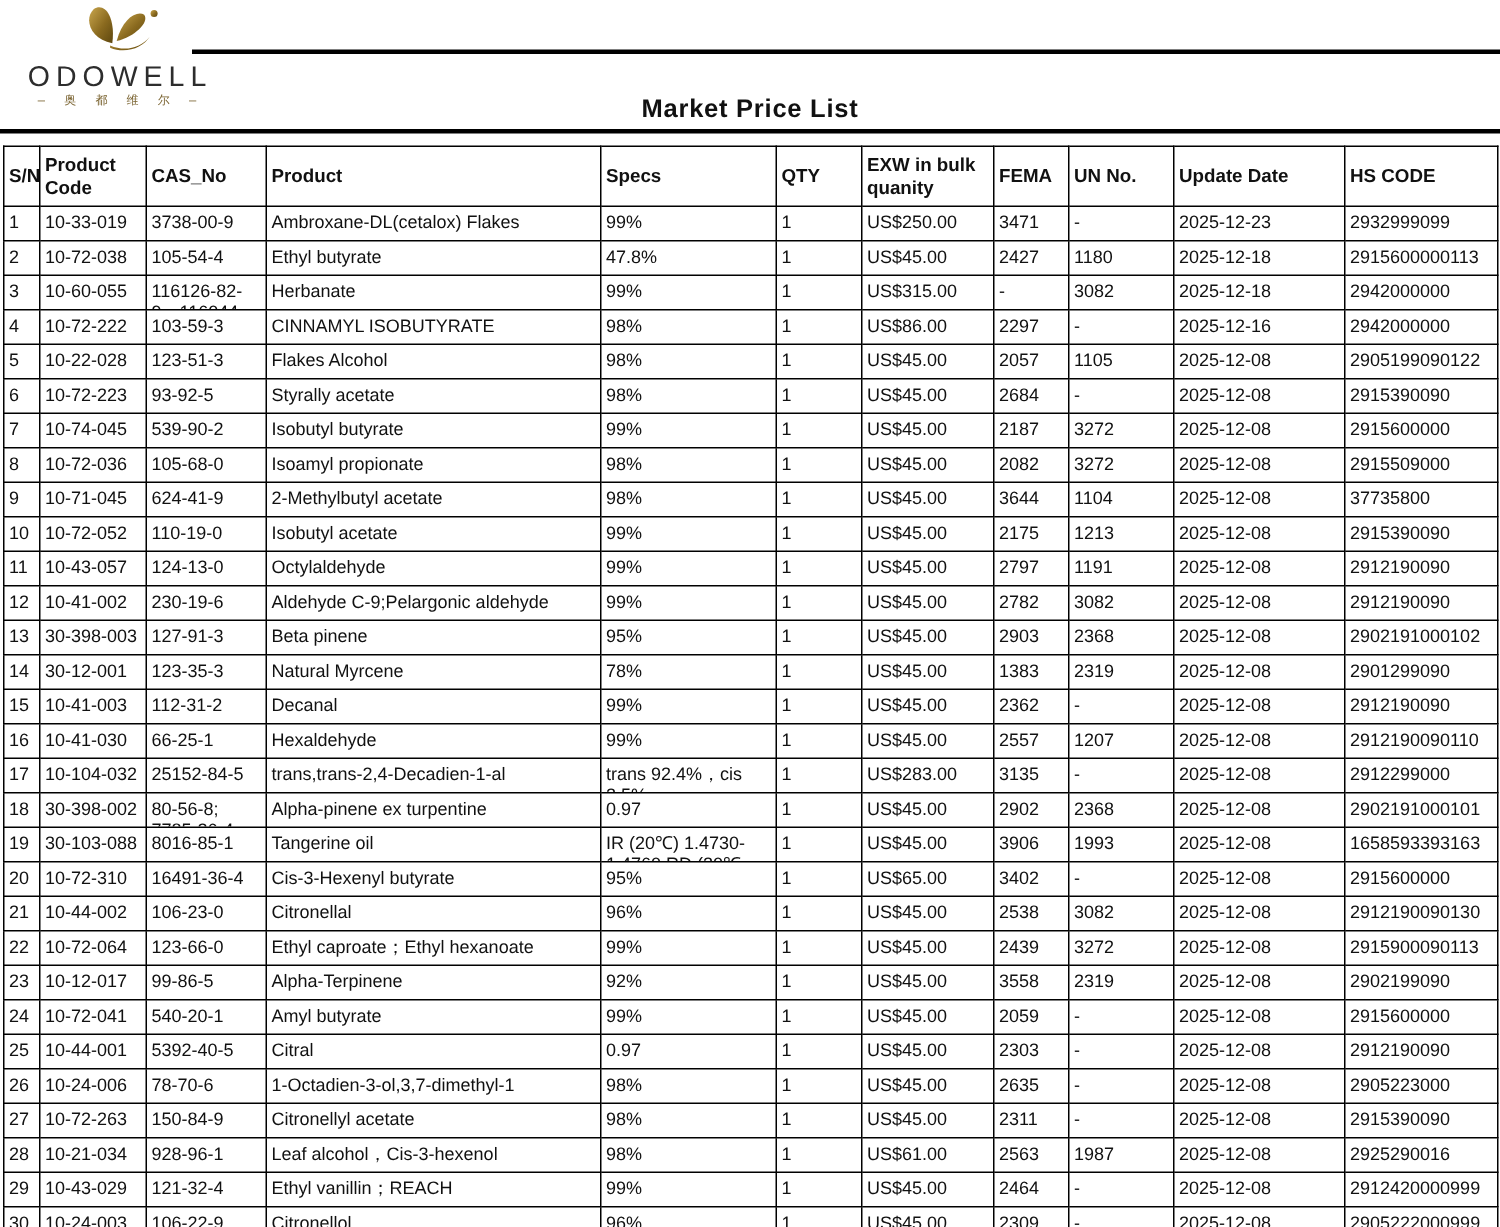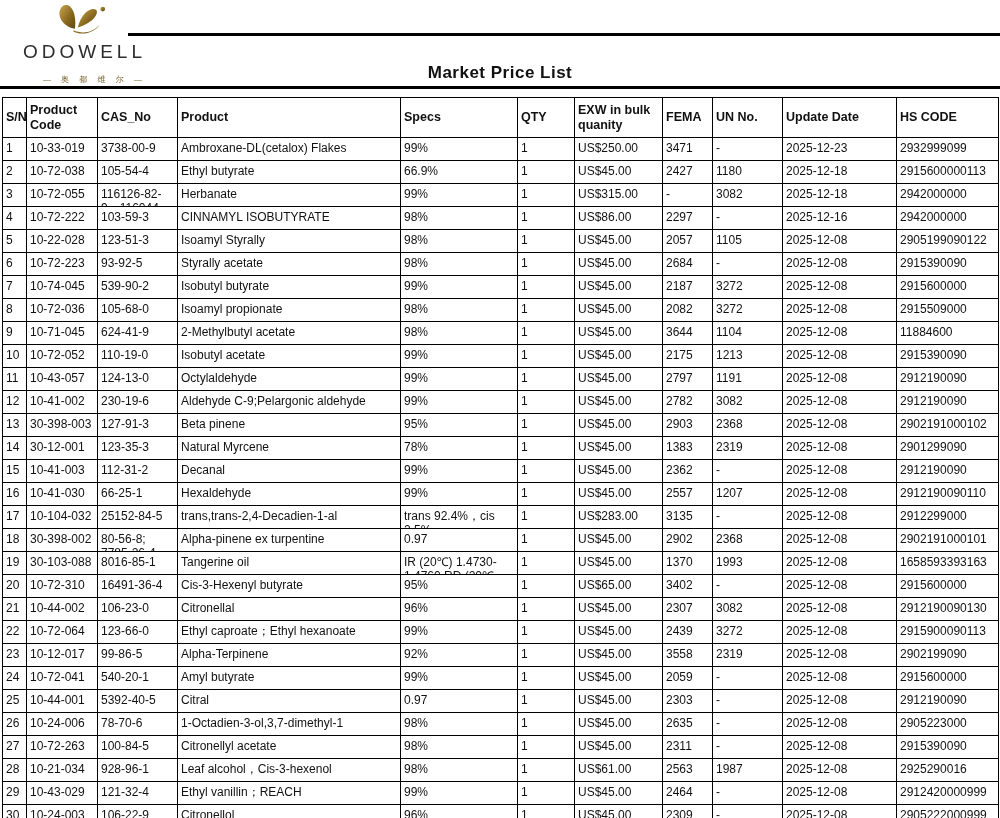--- a/index.html
+++ b/index.html
@@ -2,24 +2,24 @@
 <html><head>
 <meta charset="utf-8">
 <style>
   html,body{margin:0;padding:0;}
   body{
     width:1000px;height:818px;position:relative;overflow:hidden;
     background:#ffffff;color:#111;
     font-family:"Liberation Sans", sans-serif;
   }
   
-  .logo{position:absolute;top:2px;left:14px;width:132px;text-align:right;}
+  .logo{position:absolute;top:2px;left:14px;width:132px;text-align:center;}
   .logo svg{display:block;margin:0 auto;}
   .logo-name{font-size:19px;letter-spacing:4px;color:#2d2d2d;line-height:16px;}
-  .logo-sub{font-size:8px;color:#7a6330;letter-spacing:4px;margin-top:14px;white-space:nowrap;}
+  .logo-sub{font-size:8px;color:#7a6330;letter-spacing:4px;margin-top:1px;white-space:nowrap;font-family:Liberation Mono, monospace;}
   .rule-top{position:absolute;top:33px;left:128px;right:0;height:3px;background:#000;}
   .rule-title{position:absolute;top:86px;left:0;width:1000px;height:3px;background:#000;}
   .page-title{position:absolute;top:63px;left:0;width:100%;text-align:center;
     font-size:17px;font-weight:bold;letter-spacing:0.5px;}
   
   table.price{
     position:absolute;top:97px;left:2px;width:996px;
     border-collapse:collapse;table-layout:fixed;
   }
   .price th,.price td{
@@ -138,21 +138,21 @@
         <td>
           <div class="cell">10-72-038</div>
         </td>
         <td>
           <div class="cell">105-54-4</div>
         </td>
         <td>
           <div class="cell">Ethyl butyrate</div>
         </td>
         <td>
-          <div class="cell">66.9%</div>
+          <div class="cell">47.8%</div>
         </td>
         <td>
           <div class="cell">1</div>
         </td>
         <td>
           <div class="cell">US$45.00</div>
         </td>
         <td>
           <div class="cell">2427</div>
         </td>
@@ -164,21 +164,21 @@
         </td>
         <td>
           <div class="cell">2915600000113</div>
         </td>
       </tr>
       <tr>
         <td>
           <div class="cell">3</div>
         </td>
         <td>
-          <div class="cell">10-72-055</div>
+          <div class="cell">10-60-055</div>
         </td>
         <td>
           <div class="cell">116126-82-
 9、116044</div>
         </td>
         <td>
           <div class="cell">Herbanate</div>
         </td>
         <td>
           <div class="cell">99%</div>
@@ -241,21 +241,21 @@
         <td>
           <div class="cell">5</div>
         </td>
         <td>
           <div class="cell">10-22-028</div>
         </td>
         <td>
           <div class="cell">123-51-3</div>
         </td>
         <td>
-          <div class="cell">Isoamyl Styrally</div>
+          <div class="cell">Flakes Alcohol</div>
         </td>
         <td>
           <div class="cell">98%</div>
         </td>
         <td>
           <div class="cell">1</div>
         </td>
         <td>
           <div class="cell">US$45.00</div>
         </td>
@@ -402,21 +402,21 @@
         <td>
           <div class="cell">3644</div>
         </td>
         <td>
           <div class="cell">1104</div>
         </td>
         <td>
           <div class="cell">2025-12-08</div>
         </td>
         <td>
-          <div class="cell">11884600</div>
+          <div class="cell">37735800</div>
         </td>
       </tr>
       <tr>
         <td>
           <div class="cell">10</div>
         </td>
         <td>
           <div class="cell">10-72-052</div>
         </td>
         <td>
@@ -746,21 +746,21 @@
           <div class="cell">IR (20℃) 1.4730-
 1.4760  RD (20℃</div>
         </td>
         <td>
           <div class="cell">1</div>
         </td>
         <td>
           <div class="cell">US$45.00</div>
         </td>
         <td>
-          <div class="cell">1370</div>
+          <div class="cell">3906</div>
         </td>
         <td>
           <div class="cell">1993</div>
         </td>
         <td>
           <div class="cell">2025-12-08</div>
         </td>
         <td>
           <div class="cell">1658593393163</div>
         </td>
@@ -816,21 +816,21 @@
         <td>
           <div class="cell">96%</div>
         </td>
         <td>
           <div class="cell">1</div>
         </td>
         <td>
           <div class="cell">US$45.00</div>
         </td>
         <td>
-          <div class="cell">2307</div>
+          <div class="cell">2538</div>
         </td>
         <td>
           <div class="cell">3082</div>
         </td>
         <td>
           <div class="cell">2025-12-08</div>
         </td>
         <td>
           <div class="cell">2912190090130</div>
         </td>
@@ -1011,21 +1011,21 @@
         </td>
       </tr>
       <tr>
         <td>
           <div class="cell">27</div>
         </td>
         <td>
           <div class="cell">10-72-263</div>
         </td>
         <td>
-          <div class="cell">100-84-5</div>
+          <div class="cell">150-84-9</div>
         </td>
         <td>
           <div class="cell">Citronellyl acetate</div>
         </td>
         <td>
           <div class="cell">98%</div>
         </td>
         <td>
           <div class="cell">1</div>
         </td>

